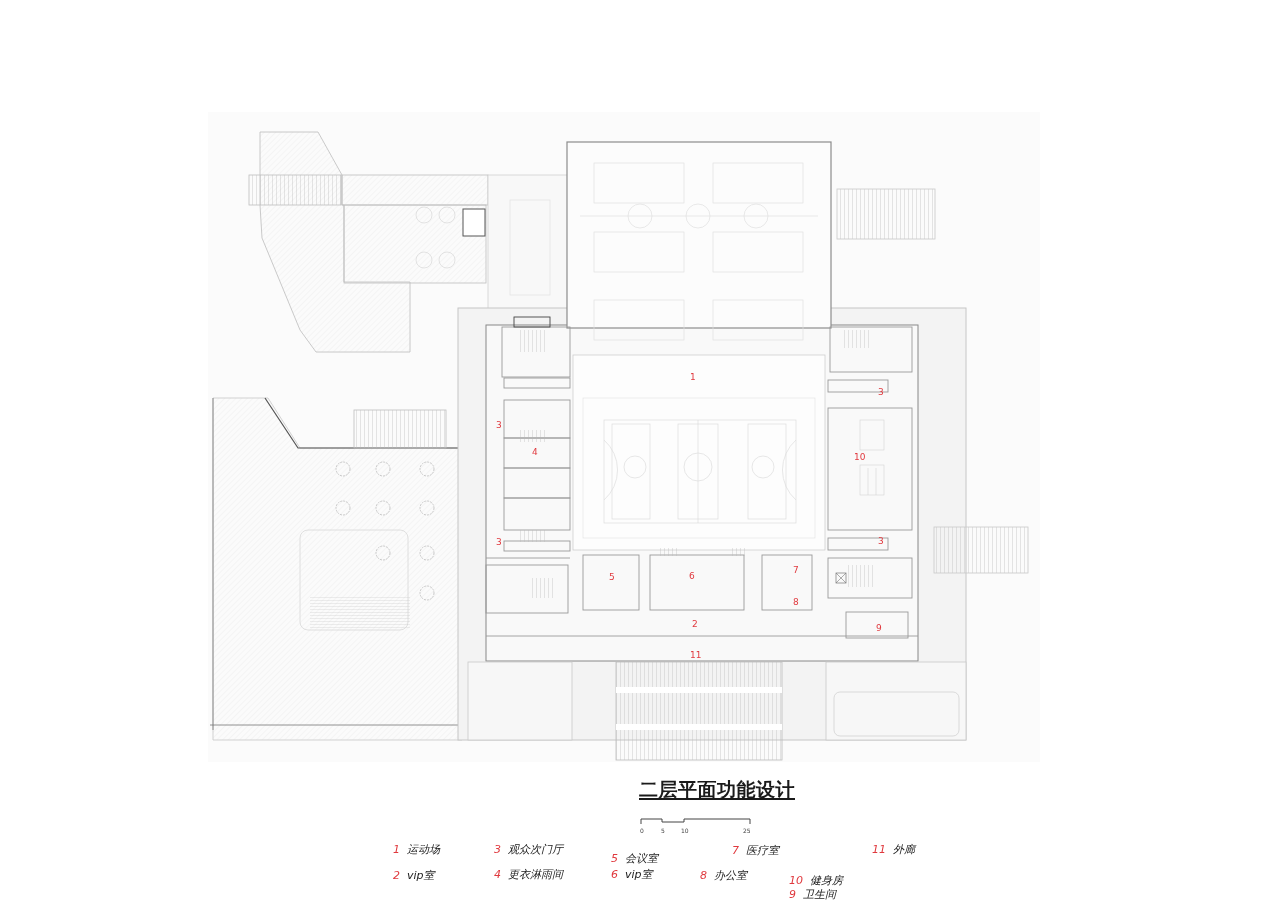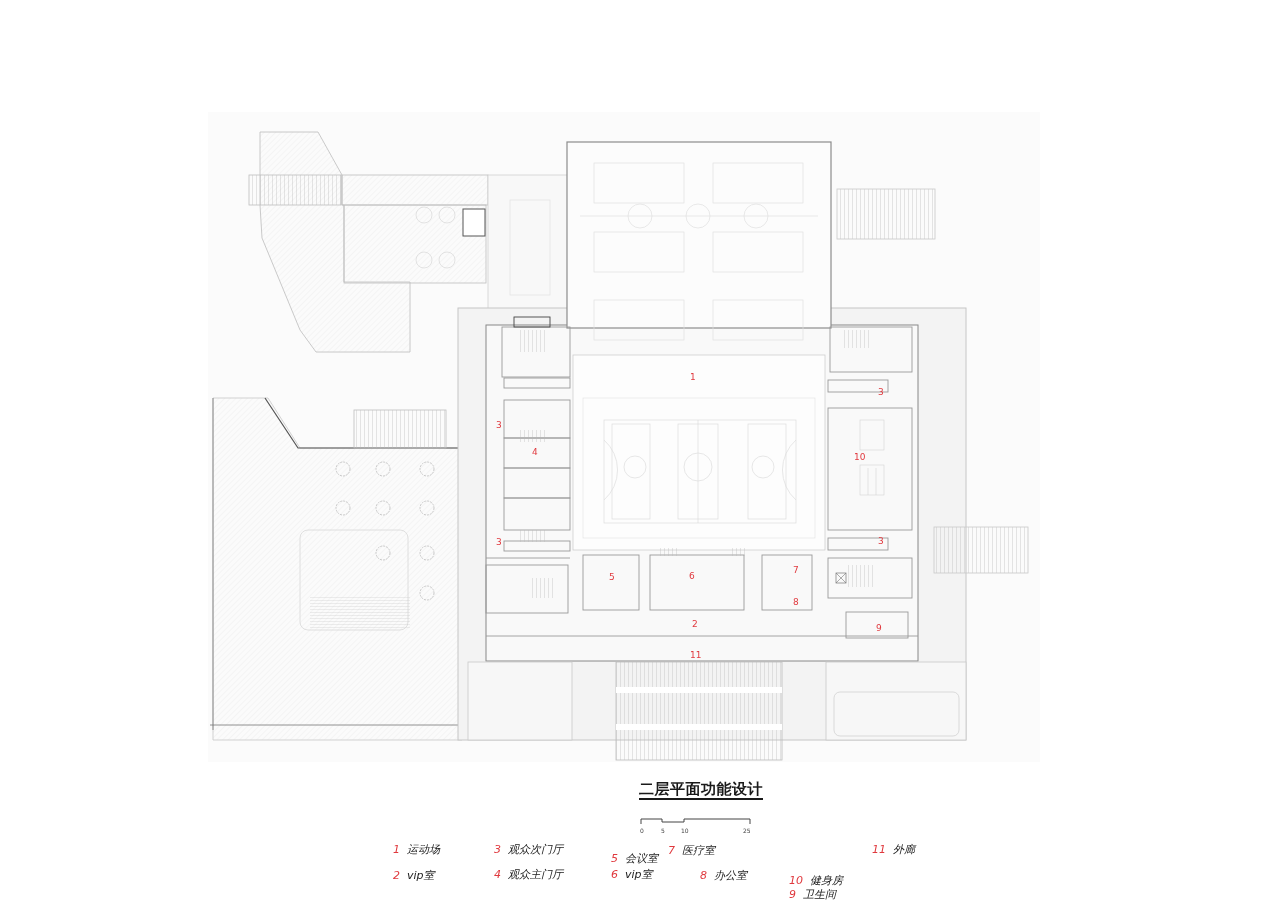--- a/index.html
+++ b/index.html
@@ -1,19 +1,19 @@
 <!DOCTYPE html>
 <html><head>
 <meta charset="utf-8">
 <style>
   html, body { margin:0; padding:0; background:#ffffff; }
   body { width:1280px; height:905px; position:relative; overflow:hidden; font-family:"DejaVu Sans", sans-serif; }
   #plan { position:absolute; left:0; top:0; width:1280px; height:770px; }
   .label-num { position:absolute; font-size:9px; color:#e0393e; font-family:"DejaVu Sans", sans-serif; }
-  .title { position:absolute; left:639px; top:780px; font-size:15px; font-weight:bold; color:#1a1a1a; border-bottom:2px solid #1a1a1a; padding-bottom:0; line-height:18px; letter-spacing:0.5px; }
+  .title { position:absolute; left:639px; top:780px; font-size:19px; font-weight:bold; color:#1a1a1a; border-bottom:2px solid #1a1a1a; padding-bottom:0; line-height:18px; letter-spacing:0.5px; }
   .scale { position:absolute; left:640px; top:815px; width:112px; height:16px; }
   .scale-tick { position:absolute; top:12px; font-size:6px; color:#444; }
   .legend-item { position:absolute; font-size:11px; color:#222; white-space:nowrap;font-style:italic; }
   .legend-item .num { color:#e0393e; margin-right:7px; }
 </style>
 </head>
 <body>
 
 <svg id="plan" viewBox="0 0 1280 770" xmlns="http://www.w3.org/2000/svg">
   <defs>
@@ -185,21 +185,21 @@
   <span class="scale-tick" style="left:0">0</span>
   <span class="scale-tick" style="left:21px">5</span>
   <span class="scale-tick" style="left:41px">10</span>
   <span class="scale-tick" style="left:103px">25</span>
 </div>
 
 <div id="legend">
   <div class="legend-item" style="left: 393px; top: 842px;"><span class="num">1</span><span>运动场</span></div>
   <div class="legend-item" style="left: 393px; top: 868px;"><span class="num">2</span><span>vip室</span></div>
   <div class="legend-item" style="left: 494px; top: 842px;"><span class="num">3</span><span>观众次门厅</span></div>
-  <div class="legend-item" style="left: 494px; top: 867px;"><span class="num">4</span><span>观众主门厅</span></div>
+  <div class="legend-item" style="left: 494px; top: 867px;"><span class="num">4</span><span>更衣淋雨间</span></div>
   <div class="legend-item" style="left: 611px; top: 839px; margin-top: 12px;"><span class="num">5</span><span>会议室</span></div>
   <div class="legend-item" style="left: 611px; top: 867px;"><span class="num">6</span><span>vip室</span></div>
-  <div class="legend-item" style="left: 668px; top: 843px;"><span class="num">7</span><span>医疗室</span></div>
+  <div class="legend-item" style="left: 732px; top: 843px;"><span class="num">7</span><span>医疗室</span></div>
   <div class="legend-item" style="left: 700px; top: 868px;"><span class="num">8</span><span>办公室</span></div>
   <div class="legend-item" style="left: 789px; top: 887px;"><span class="num">9</span><span>卫生间</span></div>
   <div class="legend-item" style="left: 789px; top: 873px;"><span class="num">10</span><span>健身房</span></div>
   <div class="legend-item" style="left: 872px; top: 842px;"><span class="num">11</span><span>外廊</span></div>
 </div>
 
 </body></html>

